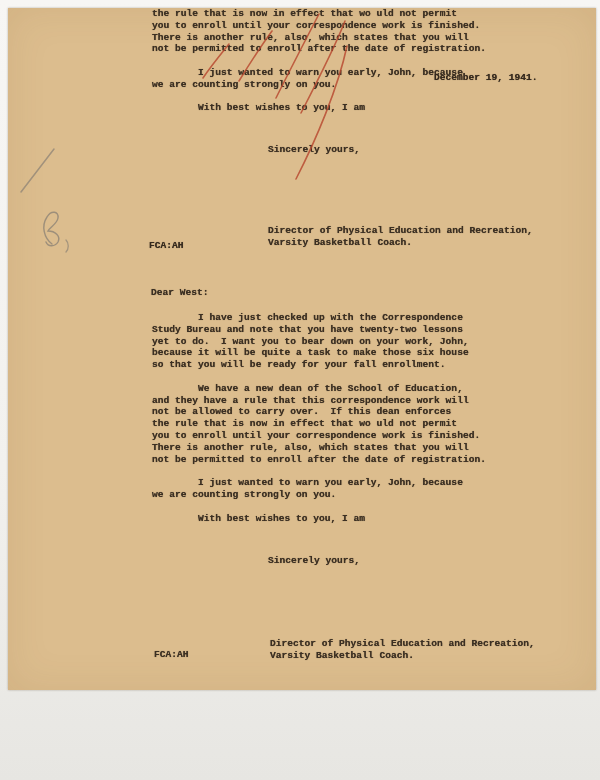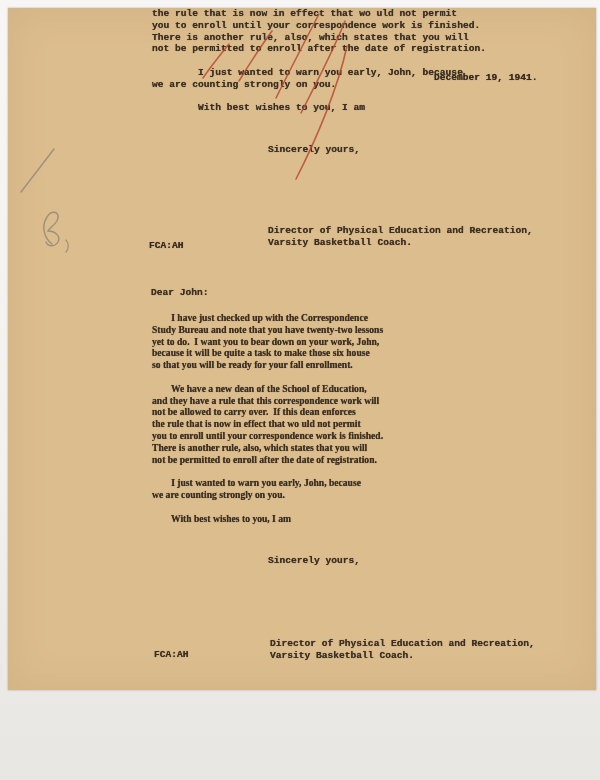--- a/index.html
+++ b/index.html
@@ -42,23 +42,23 @@
     <pre class="typed overlayed" style="left:426px;top:64px;">December 19, 1941.</pre>
 
     <pre class="typed" style="left:260px;top:136px;">Sincerely yours,</pre>
 
     <pre class="typed" style="left:260px;top:217px;">Director of Physical Education and Recreation,
 Varsity Basketball Coach.</pre>
 
 
     <pre class="typed overlayed" style="left:141px;top:232px;">FCA:AH</pre>
 
-    <pre class="typed" style="left:143px;top:279px;">Dear John:</pre>
+    <pre class="typed" style="left:143px;top:279px;">Dear West:</pre>
 
-    <pre class="typed" style="left:144px;top:304px;font-family:Liberation Serif, serif;">        I have just checked up with the Correspondence
+    <pre class="typed" style="left:144px;top:304px;">        I have just checked up with the Correspondence
 Study Bureau and note that you have twenty-two lessons
 yet to do.  I want you to bear down on your work, John,
 because it will be quite a task to make those six house
 so that you will be ready for your fall enrollment.
 
         We have a new dean of the School of Education,
 and they have a rule that this correspondence work will
 not be allowed to carry over.  If this dean enforces
 the rule that is now in effect that wo uld not permit
 you to enroll until your correspondence work is finished.

